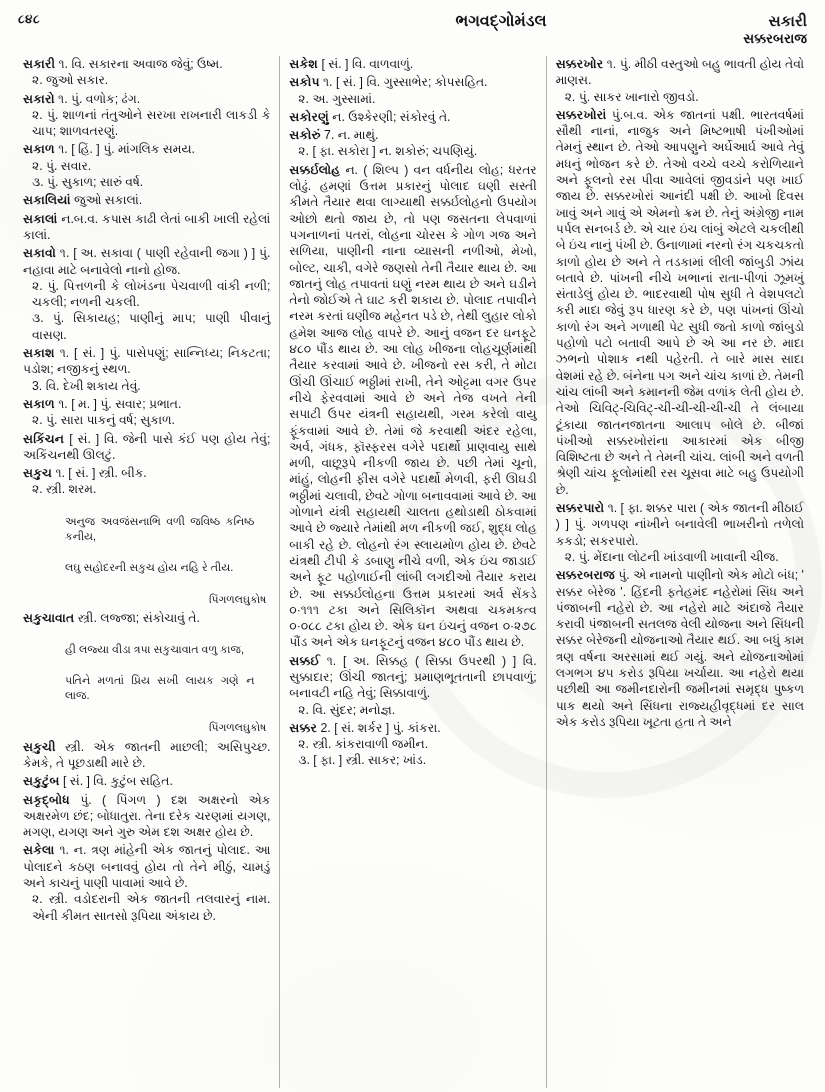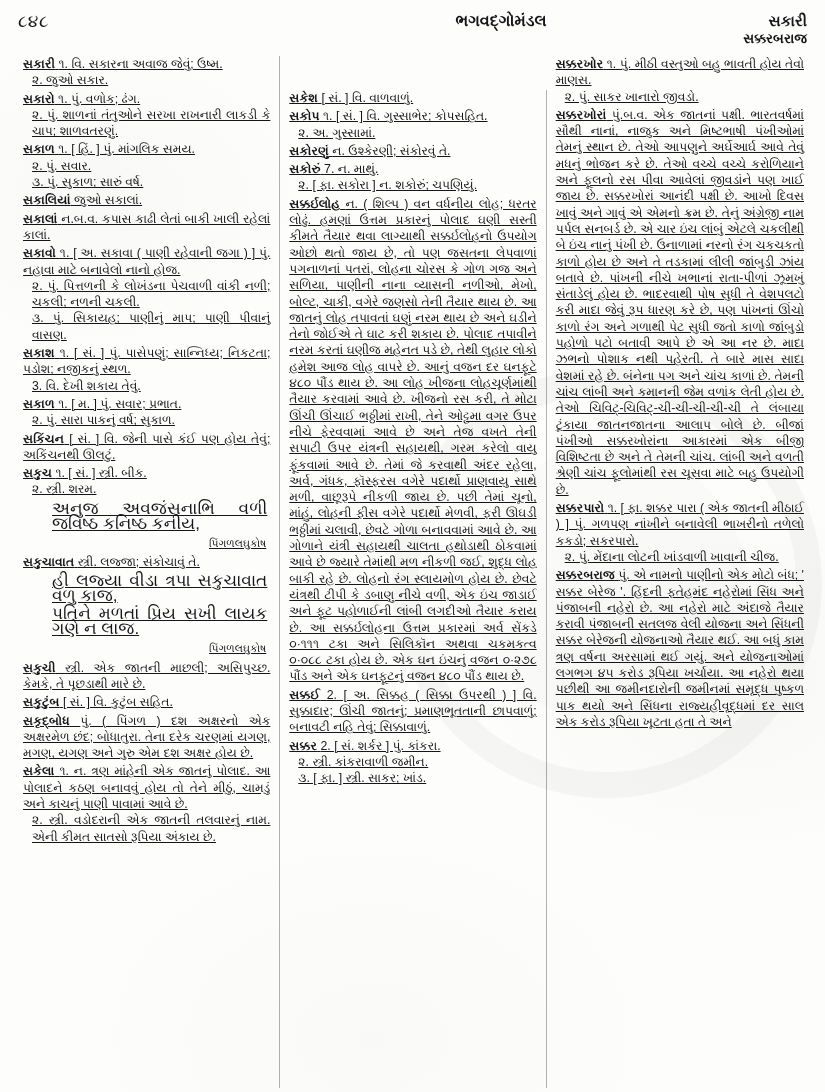--- a/index.html
+++ b/index.html
@@ -56,22 +56,22 @@
     height: 52px;
     padding: 12px 18px 0 18px;
     box-sizing: border-box;
   }
   .hdr-row {
     display: flex;
     align-items: flex-start;
     justify-content: space-between;
   }
   .folio {
-    font-size: 17px;
-    font-weight: normal;
+    font-size: 12px;
+    font-weight: bold;
     letter-spacing: 0.5px;
     white-space: nowrap;
     width: 33%;
   }
   .book-title {
     font-size: 16px;
     font-weight: bold;
     text-align: right;
     width: 34%;
     white-space: nowrap;
@@ -100,41 +100,41 @@
   }
   .col {
     width: 33.333%;
     box-sizing: border-box;
     padding: 0 9px;
     font-size: 12.3px;
     line-height: 16.3px;
     text-align: justify;
   }
   .col.c1 { border-right: 1px solid rgba(0,0,0,0.30); }
-  .col.c2 { border-right: 1px solid rgba(0,0,0,0.30); margin-top: 34px; }
-
-  .entry { margin: 0 0 2px 0; text-decoration: underline; }
+  .col.c2 { border-right: 1px solid rgba(0,0,0,0.30); }
+
+  .entry { margin: 0 0 2px 0; }
   .sense {
     margin: 0;
     padding-left: 9px;
     text-indent: 0;
   }
   .block {
     margin: 0;
     text-align: justify;
   }
   .block .run { display: inline; }
   .hw {
     font-weight: bold;
     letter-spacing: 0.2px;
   }
   .verse {
-    margin: 3px;
+    margin: 16px;
     padding-left: 26px;
-    font-size: 17px;
+    font-size: 11px;
     line-height: 15px;
   }
   .attrib {
     margin: 4px 0 3px 0;
     text-align: right;
     font-size: 10.8px;
     padding-right: 4px;
   }
 </style>
 </head>
@@ -190,20 +190,21 @@
           <p class="block"><span class="hw">સકાળ</span> <span class="run">૧. [ મ. ] પું. સવાર; પ્રભાત.</span></p>
           <p class="block sense"><span class="run">૨. પું. સારા પાકનું વર્ષ; સુકાળ.</span></p>
         </div>
         <div class="entry">
           <p class="block"><span class="hw">સકિંચન</span> <span class="run">[ સં. ] વિ. જેની પાસે કંઈ પણ હોય તેવું; અકિંચનથી ઊલટું.</span></p>
         </div>
         <div class="entry">
           <p class="block"><span class="hw">સકુચ</span> <span class="run">૧. [ સં. ] સ્ત્રી. બીક.</span></p>
           <p class="block sense"><span class="run">૨. સ્ત્રી. શરમ.</span></p>
           <p class="verse">અનુજ અવજંસનાભિ વળી જવિષ્ઠ કનિષ્ઠ કનીય,</p>
+          <p class="verse">લઘુ સહોદરની સકુચ હોય નહિ રે તીય.</p>
           <p class="attrib">પિંગળલઘુકોષ</p>
         </div>
         <div class="entry">
           <p class="block"><span class="hw">સકુચાવાત</span> <span class="run">સ્ત્રી. લજ્જા; સંકોચાવું તે.</span></p>
           <p class="verse">હી લજ્યા વીડા ત્રપા સકુચાવાત વળુ કાજ,</p>
           <p class="verse">પતિને મળતાં પ્રિય સખી લાયક ગણે ન લાજ.</p>
           <p class="attrib">પિંગળલઘુકોષ</p>
         </div>
         <div class="entry">
           <p class="block"><span class="hw">સકુચી</span> <span class="run">સ્ત્રી. એક જાતની માછલી; અસિપુચ્છ. કેમકે, તે પૂછડાથી મારે છે.</span></p>
@@ -231,21 +232,22 @@
           <p class="block"><span class="hw">સકોરણું</span> <span class="run">ન. ઉશ્કેરણી; સંકોરવું તે.</span></p>
         </div>
         <div class="entry">
           <p class="block"><span class="hw">સકોરું</span> <span class="run">7. ન. માથું.</span></p>
           <p class="block sense"><span class="run">૨. [ ફા. સકોરા ] ન. શકોરું; ચપણિયું.</span></p>
         </div>
         <div class="entry">
           <p class="block"><span class="hw">સક્કર્ઇલોહ</span> <span class="run">ન. ( શિલ્પ ) વન વર્ધનીય લોહ; ધરતર લોઢું. હમણાં ઉત્તમ પ્રકારનું પોલાદ ઘણી સસ્તી કીમતે તૈયાર થવા લાગ્યાથી સક્કર્ઇલોહનો ઉપયોગ ઓછો થતો જાય છે, તો પણ જસતના લેપવાળાં પગનાળનાં પતરાં, લોહના ચોરસ કે ગોળ ગજ અને સળિયા, પાણીની નાના વ્યાસની નળીઓ, મેખો, બોલ્ટ, ચાકી, વગેરે જણસો તેની તૈયાર થાય છે. આ જાતનું લોહ તપાવતાં ઘણું નરમ થાય છે અને ઘડીને તેનો જોઈએ તે ઘાટ કરી શકાય છે. પોલાદ તપાવીને નરમ કરતાં ઘણીજ મહેનત પડે છે, તેથી લુહાર લોકો હમેશ આજ લોહ વાપરે છે. આનું વજન દર ઘનફૂટે ૪૮૦ પૌંડ થાય છે. આ લોહ ખીજના લોહચૂર્ણમાંથી તૈયાર કરવામાં આવે છે. ખીજનો રસ કરી, તે મોટા ઊંચી ઊંચાઈ ભઠ્ઠીમાં રાખી, તેને ઓટ્ટમા વગર ઉપર નીચે ફેરવવામાં આવે છે અને તેજ વખતે તેની સપાટી ઉપર યંત્રની સહાયથી, ગરમ કરેલો વાયુ ફૂંકવામાં આવે છે. તેમાં જે કરવાથી અંદર રહેલા, અર્વ, ગંધક, ફૉસ્ફરસ વગેરે પદાર્થો પ્રાણવાયુ સાથે મળી, વાછૂરૂપે નીકળી જાય છે. પછી તેમાં ચૂનો, માંહું, લોહની ફીસ વગેરે પદાર્થો મેળવી, ફરી ઊઘડી ભઠ્ઠીમાં ચલાવી, છેવટે ગોળા બનાવવામાં આવે છે. આ ગોળાને યંત્રી સહાયથી ચાલતા હથોડાથી ઠોકવામાં આવે છે જ્યારે તેમાંથી મળ નીકળી જઈ, શુદ્ધ લોહ બાકી રહે છે. લોહનો રંગ સ્લાયમોળ હોય છે. છેવટે યંત્રથી ટીપી કે ડબાણુ નીચે વળી, એક ઇંચ જાડાઈ અને ફૂટ પહોળાઈની લાંબી લગદીઓ તૈયાર કરાય છે. આ સક્કર્ઇલોહના ઉત્તમ પ્રકારમાં અર્વ સેંકડે ૦·૧૧૧ ટકા અને સિલિકૉન અથવા ચકમકત્વ ૦·૦૮૮ ટકા હોય છે. એક ઘન ઇંચનું વજન ૦·૨૭૮ પૌંડ અને એક ઘનફૂટનું વજન ૪૮૦ પૌંડ થાય છે.</span></p>
         </div>
         <div class="entry">
-          <p class="block"><span class="hw">સક્કઈ</span> <span class="run">2. [ અ. સિક્કહ ( સિક્કા ઉપરથી ) ] વિ. સુક્કાદાર; ઊંચી જાતનું; પ્રમાણભૂતતાની છાપવાળું; બનાવટી નહિ તેવું; સિક્કાવાળું.</span></p>
+          <p class="block"><span class="hw">સક્કઈ</span> <span class="run">૧. [ અ. સિક્કહ ( સિક્કા ઉપરથી ) ] વિ. સુક્કાદાર; ઊંચી જાતનું; પ્રમાણભૂતતાની છાપવાળું; બનાવટી નહિ તેવું; સિક્કાવાળું.</span></p>
+          <p class="block sense"><span class="run">૨. વિ. સુંદર; મનોજ્ઞ.</span></p>
         </div>
         <div class="entry">
           <p class="block"><span class="hw">સક્કર</span> <span class="run">2. [ સં. શર્કર ] પું. કાંકરા.</span></p>
           <p class="block sense"><span class="run">૨. સ્ત્રી. કાંકરાવાળી જમીન.</span></p>
           <p class="block sense"><span class="run">૩. [ ફા. ] સ્ત્રી. સાકર; ખાંડ.</span></p>
         </div>
       </div>
     <div class="col c3">
         <div class="entry">
           <p class="block"><span class="hw">સક્કરખોર</span> <span class="run">૧. પું. મીઠી વસ્તુઓ બહુ ભાવતી હોય તેવો માણસ.</span></p>

